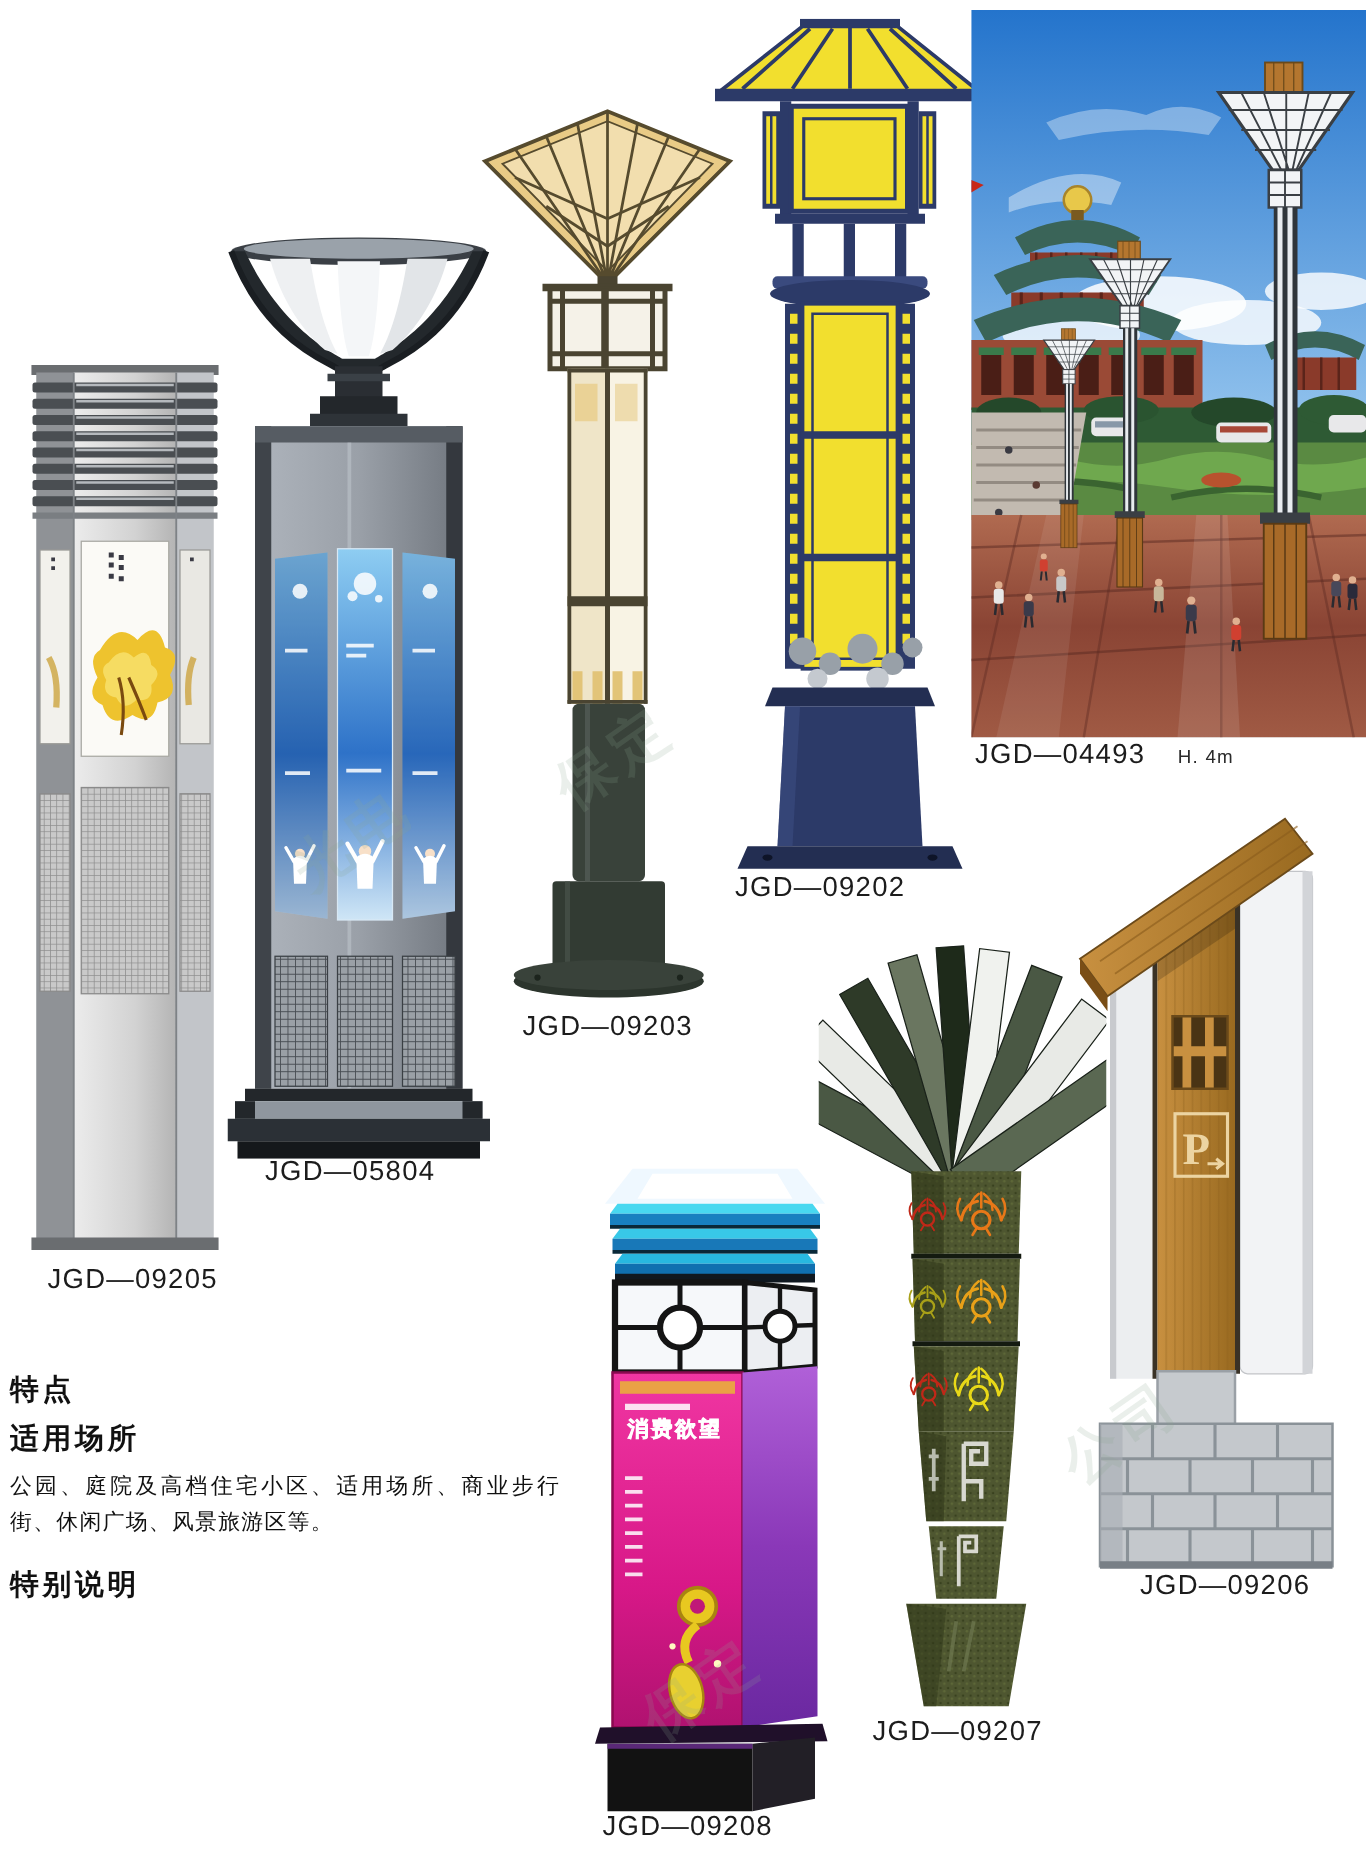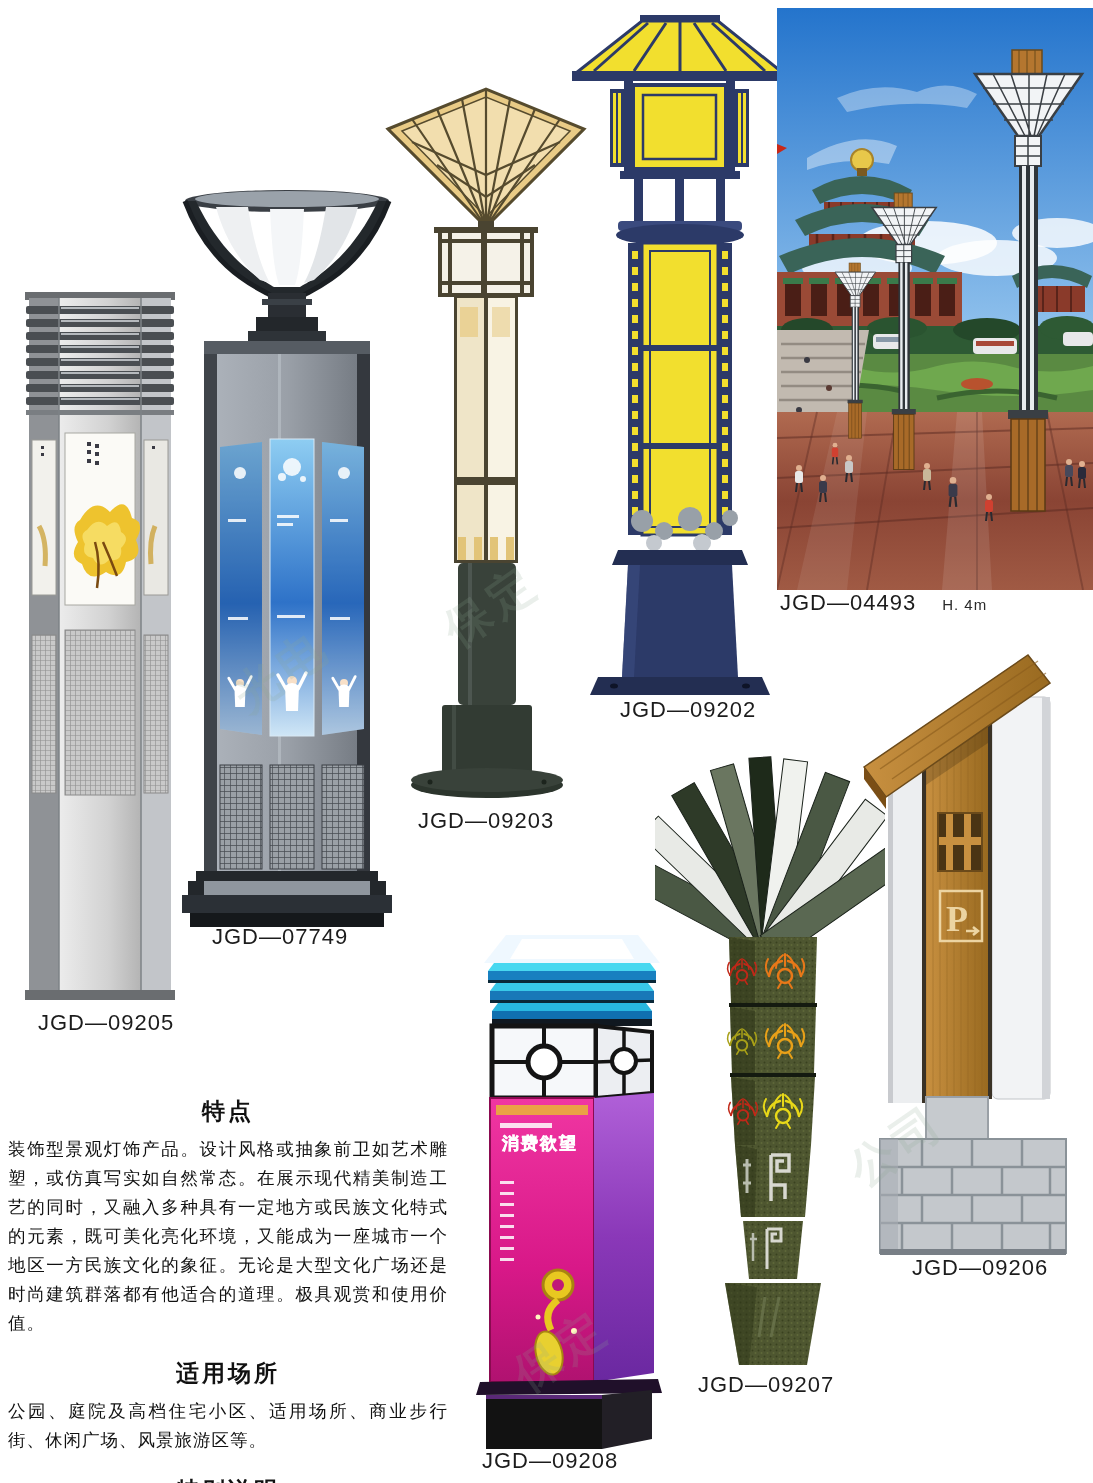--- a/index.html
+++ b/index.html
@@ -2,21 +2,21 @@
 <html><head>
 <meta charset="utf-8">
 <style>
   html,body{margin:0;padding:0;background:#fff;}
   body{font-family:"Liberation Sans", sans-serif;}
   #canvas{position:relative;width:1093px;height:1483px;background:#fff;overflow:hidden;}
   .lamp-figure{position:absolute;margin:0;padding:0;}
   .prod-label{position:absolute;font-size:22px;color:#1c1c1c;letter-spacing:1px;white-space:nowrap;font-weight:500;}
   .h-note{font-size:15px;color:#2a2a2a;margin-left:26px;font-weight:400;text-align:right;}
   .text-col{position:absolute;left:8px;top:1096px;width:440px;color:#111;}
-  .sec-h{font-size:23px;font-weight:bold;letter-spacing:3px;margin:0 0 8px 0;text-align:center;}
+  .sec-h{font-size:23px;font-weight:bold;letter-spacing:3px;margin:0 0 8px 0;}
   .sec-p{font-size:17.5px;line-height:29px;letter-spacing:1px;margin:0 0 20px 0;text-align:justify;}
   .wm{position:absolute;font-size:46px;font-weight:bold;color:rgba(140,165,145,0.18);transform:rotate(-35deg);letter-spacing:6px;pointer-events:none;}
   svg{display:block;}
 </style>
 </head>
 <body>
 
 <div id="canvas">
 
   <svg width="0" height="0" aria-hidden="true">
@@ -640,31 +640,30 @@
         <polygon points="24,462 140,462 140,516 24,516" fill="#121212"></polygon>
         <polygon points="140,462 190,457 190,506 140,516" fill="#221f26"></polygon>
         <rect x="24" y="462" width="116" height="4" fill="#5a2878"></rect>
       </g>
     </svg>
   </figure>
 
   <div class="prod-label" style="left:780px;top:590px;">
     <span>JGD—04493</span><span class="h-note">H. 4m</span>
   </div>
-  <div class="prod-label" style="left:620px;top:697px;text-align:right;">JGD—09202</div>
+  <div class="prod-label" style="left:588px;top:697px;text-align:right;">JGD—09202</div>
   <div class="prod-label" style="left:418px;top:808px;">JGD—09203</div>
-  <div class="prod-label" style="left:212px;top:924px;">JGD—07749</div>
+  <div class="prod-label" style="left:212px;top:924px;">JGD—05804</div>
   <div class="prod-label" style="left:38px;top:1010px;">JGD—09205</div>
   <div class="prod-label" style="left:912px;top:1255px;">JGD—09206</div>
   <div class="prod-label" style="left:698px;top:1372px;">JGD—09207</div>
   <div class="prod-label" style="left:482px;top:1448px;">JGD—09208</div>
 
   <div class="text-col">
     <h2 class="sec-h">特点</h2>
-    <p class="sec-p">装饰型景观灯饰产品。设计风格或抽象前卫如艺术雕塑，或仿真写实如自然常态。在展示现代精美制造工艺的同时，又融入多种具有一定地方或民族文化特式的元素，既可美化亮化环境，又能成为一座城市一个地区一方民族文化的象征。无论是大型文化广场还是时尚建筑群落都有他适合的道理。极具观赏和使用价值。</p>
     <h2 class="sec-h">适用场所</h2>
     <p class="sec-p">公园、庭院及高档住宅小区、适用场所、商业步行街、休闲广场、风景旅游区等。</p>
     <h2 class="sec-h">特别说明</h2>
 
   </div>
 
   <div class="wm" style="left:440px;top:575px;">保定</div>
   <div class="wm" style="left:230px;top:640px;">光电</div>
   <div class="wm" style="left:510px;top:1320px;">保定</div>
   <div class="wm" style="left:845px;top:1115px;">公司</div>

